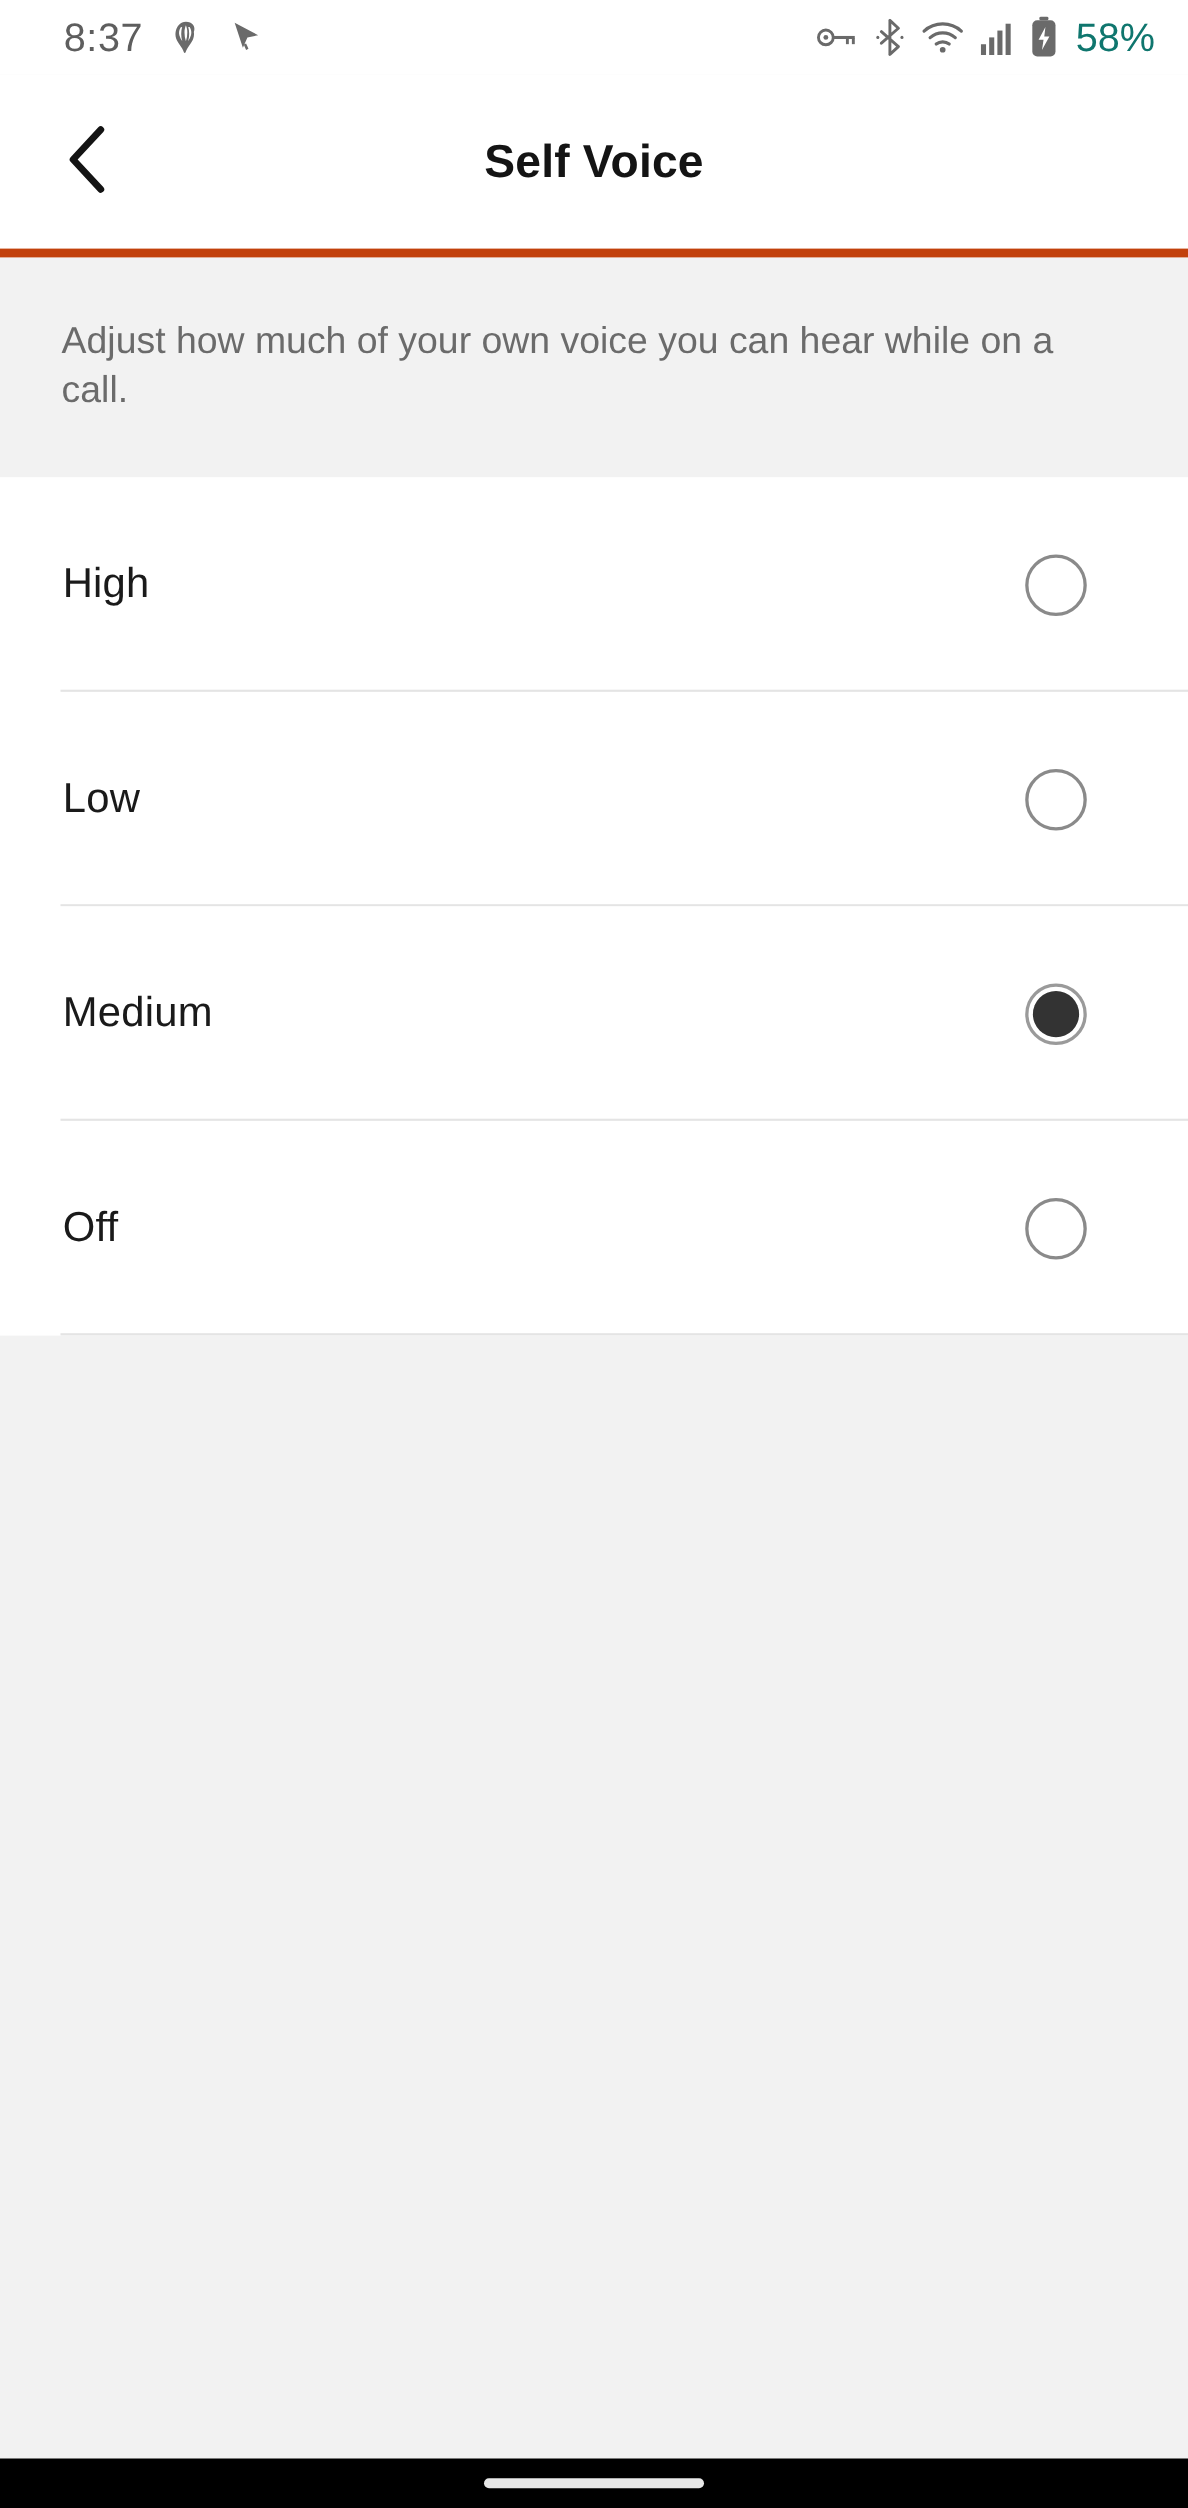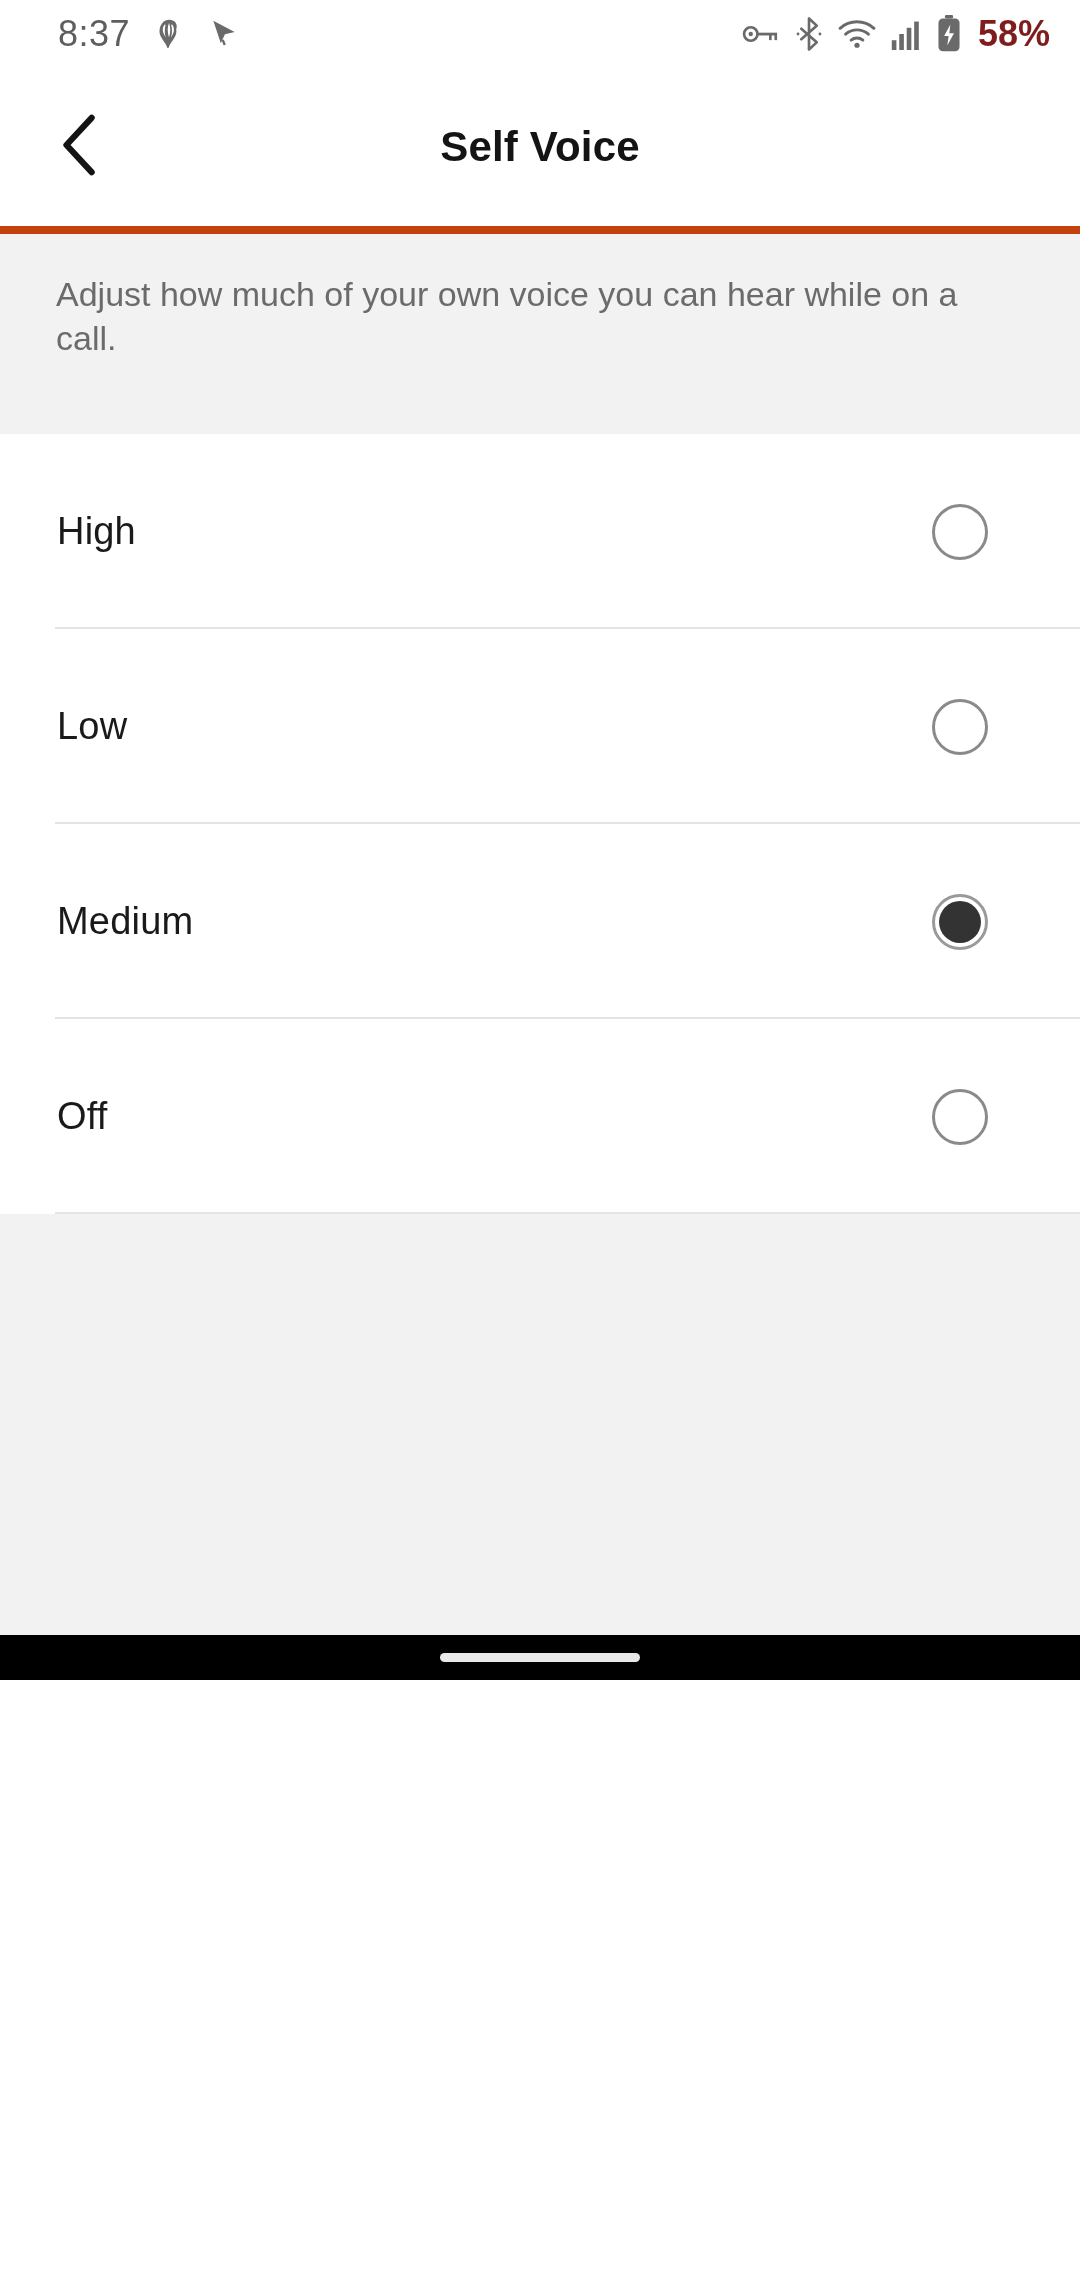--- a/index.html
+++ b/index.html
@@ -4,41 +4,41 @@
 <style>
   * { margin:0; padding:0; box-sizing:border-box; }
   html, body {
     width:1080px; height:2280px;
     background:#ffffff;
     font-family:"Liberation Sans", sans-serif;
     overflow:hidden;
   }
   #screen {
     position:relative;
-    width:1080px; height:1680px;
+    width:1080px; height:2280px;
     background:#f2f2f2;
   }
 
   
   .status-bar {
     position:absolute; top:0; left:0;
     width:1080px; height:68px;
     background:#ffffff;
     display:flex; align-items:center;
     padding:0 30px 0 58px;
   }
   .status-left { display:flex; align-items:center; gap:22px; }
   .status-right { display:flex; align-items:center; gap:14px; margin-left:auto; }
   .clock {
     font-size:36px; color:#5e5e5e; letter-spacing:0.5px;
     font-family:"Liberation Sans", sans-serif;
   }
   .sb-icon { display:flex; align-items:center; justify-content:center; }
   .battery-pct {
-    font-size:36px; color:#7f1d1d; margin-left:2px;font-weight:bold;
+    font-size:36px; color:#0f766e; margin-left:2px;
   }
 
   
   .app-bar {
     position:absolute; top:68px; left:0;
     width:1080px; height:166px;
     background:#ffffff;
     display:flex; align-items:center;
     border-bottom:8px solid #c2410c;
   }
@@ -50,21 +50,21 @@
     cursor:pointer;
   }
   .app-title {
     width:100%; text-align:center;
     font-size:42px; font-weight:bold; color:#141414;
     letter-spacing:0.2px;
   }
 
   
   .desc-panel {
-    position:absolute; top:236px; left:0;
+    position:absolute; top:252px; left:0;
     width:1080px; height:198px;
     background:#f2f2f2;
     padding:36px 56px 0 56px;
   }
   .desc-text {
     font-size:34px; line-height:1.3; color:#6b6b6b;
     max-width:980px;
   }
 
   

